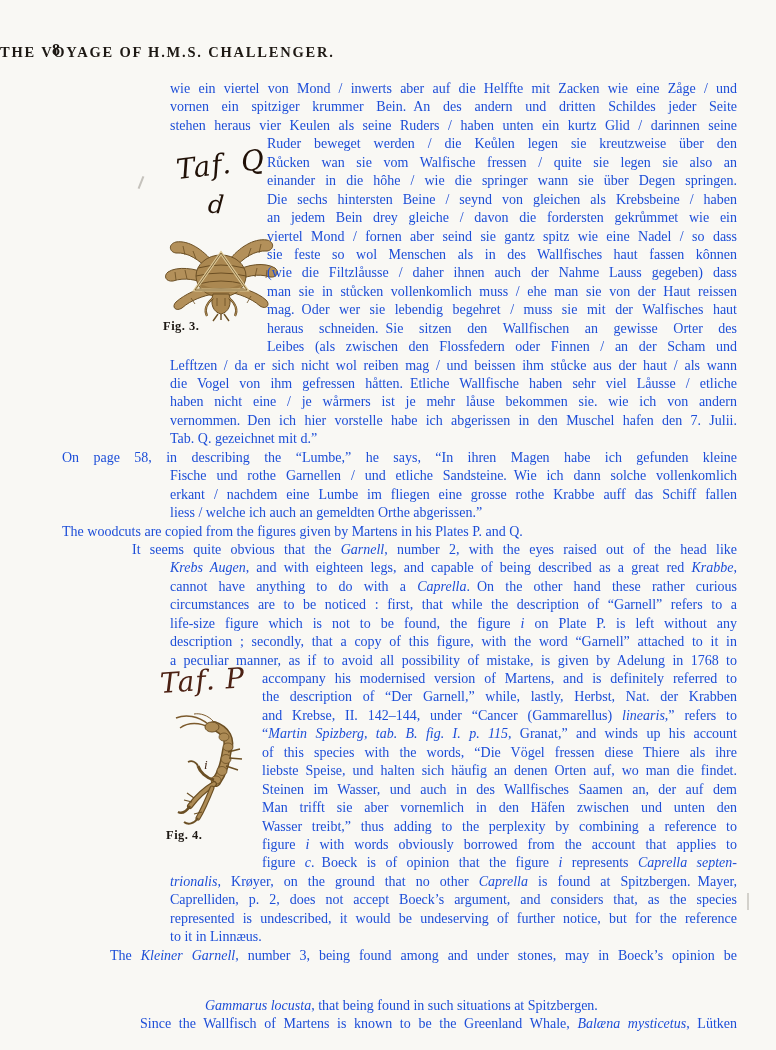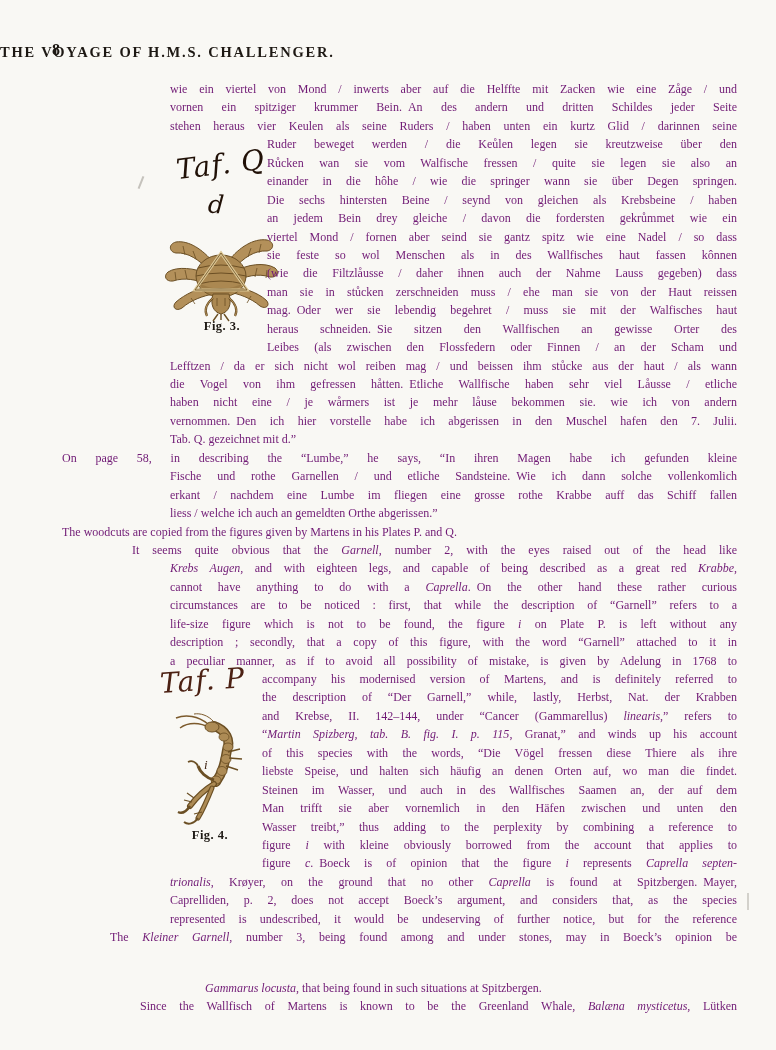--- a/index.html
+++ b/index.html
@@ -5,43 +5,43 @@
   html,body{margin:0;padding:0;}
   body{width:776px;height:1050px;background:#efeeea;}
   #page{position:relative;width:776px;height:1050px;background:#f9f8f4;overflow:hidden;
         font-family:"Liberation Serif","DejaVu Serif",serif;color:#1d1813;}
   
   #page-number{position:absolute;left:52px;top:41px;font-size:16px;font-weight:bold;letter-spacing:.5px;}
   #page-title{position:absolute;left:0;right:0;top:44px;font-size:14.5px;
               font-weight:bold;letter-spacing:1.8px;}
   
   #text-flow{position:absolute;left:62px;top:80px;width:675px;}
-  .line{height:18.45px;line-height:18.45px;font-size:12px;text-align:justify;text-align-last:justify;
-        overflow:hidden;color:#701a75;}
+  .line{height:18.45px;line-height:18.45px;font-size:14px;text-align:justify;text-align-last:justify;
+        overflow:hidden;color:#1d4ed8;}
   .line .it{font-style:italic;}
   .nj{text-align-last:left;}
   .m0{margin-left:0;}
   .mq{margin-left:108px;}
   .m3{margin-left:205px;}
   .m4{margin-left:200px;}
   .mi{margin-left:70px;}
   .mk{margin-left:48px;}
   .mg{margin-left:143px;margin-top:32px;}
   .ms{margin-left:78px;}
   
   .handwriting{position:absolute;font-style:italic;font-family:"DejaVu Serif","Liberation Serif",serif;
                white-space:nowrap;}
   #taf-q{left:176px;top:148px;font-size:28px;transform:rotate(-7deg);color:#211107;letter-spacing:1px;}
   #letter-d{left:208px;top:190px;font-size:25px;transform:rotate(4deg);color:#211107;}
   #taf-p{left:160px;top:664px;font-size:28px;transform:rotate(-4deg);color:#4c2113;letter-spacing:1px;}
   
   .woodcut{position:absolute;}
   #fig3-svg{left:163px;top:226px;}
   #fig4-svg{left:168px;top:712px;}
-  .fig-caption{position:absolute;font-size:12.5px;font-weight:bold;letter-spacing:.5px;text-align:center;}
+  .fig-caption{position:absolute;font-size:12.5px;font-weight:bold;letter-spacing:.5px;}
   #fig3-caption{left:163px;top:319px;width:118px;}
   #fig4-caption{left:166px;top:828px;width:88px;}
   
   .artifact{position:absolute;background:#9a968e;}
   #artifact-1{left:140px;top:176px;width:2px;height:13px;transform:rotate(22deg);opacity:.55;}
   #artifact-2{left:747px;top:893px;width:2px;height:17px;opacity:.4;}
 </style>
 </head>
 <body>
 
@@ -125,21 +125,21 @@
       <div class="line mq"><span>vornen ein spitziger krummer Bein. An des andern und dritten Schildes jeder Seite</span></div>
       <div class="line mq"><span>stehen heraus vier Keulen als seine Ruders / haben unten ein kurtz Glid / darinnen seine</span></div>
       <div class="line m3"><span>Ruder beweget werden / die Keůlen legen sie kreutzweise über den</span></div>
       <div class="line m3"><span>Růcken wan sie vom Walfische fressen / quite sie legen sie also an</span></div>
       <div class="line m3"><span>einander in die hôhe / wie die springer wann sie über Degen springen.</span></div>
       <div class="line m3"><span>Die sechs hintersten Beine / seynd von gleichen als Krebsbeine / haben</span></div>
       <div class="line m3"><span>an jedem Bein drey gleiche / davon die fordersten gekrůmmet wie ein</span></div>
       <div class="line m3"><span>viertel Mond / fornen aber seind sie gantz spitz wie eine Nadel / so dass</span></div>
       <div class="line m3"><span>sie feste so wol Menschen als in des Wallfisches haut fassen kônnen</span></div>
       <div class="line m3"><span>(wie die Filtzlåusse / daher ihnen auch der Nahme Lauss gegeben) dass</span></div>
-      <div class="line m3"><span>man sie in stůcken zerschneiden muss / ehe man sie von der Haut reissen</span></div>
+      <div class="line m3"><span>man sie in stůcken vollenkomlich muss / ehe man sie von der Haut reissen</span></div>
       <div class="line m3"><span>mag. Oder wer sie lebendig begehret / muss sie mit der Walfisches haut</span></div>
       <div class="line m3"><span>heraus schneiden. Sie sitzen den Wallfischen an gewisse Orter des</span></div>
       <div class="line m3"><span>Leibes (als zwischen den Flossfedern oder Finnen / an der Scham und</span></div>
       <div class="line mq"><span>Lefftzen / da er sich nicht wol reiben mag / und beissen ihm stůcke aus der haut / als wann</span></div>
       <div class="line mq"><span>die Vogel von ihm gefressen håtten. Etliche Wallfische haben sehr viel Låusse / etliche</span></div>
       <div class="line mq"><span>haben nicht eine / je wårmers ist je mehr låuse bekommen sie. wie ich von andern</span></div>
       <div class="line mq"><span>vernommen. Den ich hier vorstelle habe ich abgerissen in den Muschel hafen den 7. Julii.</span></div>
       <div class="line mq nj"><span>Tab. Q. gezeichnet mit d.”</span></div>
       <div class="line m0"><span>On page 58, in describing the “Lumbe,” he says, “In ihren Magen habe ich gefunden kleine</span></div>
       <div class="line mq"><span>Fische und rothe Garnellen / und etliche Sandsteine. Wie ich dann solche vollenkomlich</span></div>
@@ -155,25 +155,26 @@
       <div class="line mq"><span>a peculiar manner, as if to avoid all possibility of mistake, is given by Adelung in 1768 to</span></div>
       <div class="line m4"><span>accompany his modernised version of Martens, and is definitely referred to</span></div>
       <div class="line m4"><span>the description of “Der Garnell,” while, lastly, Herbst, Nat. der Krabben</span></div>
       <div class="line m4"><span>and Krebse, II. 142–144, under “Cancer (Gammarellus) </span><span class="it">linearis</span><span>,” refers to</span></div>
       <div class="line m4"><span>“</span><span class="it">Martin Spizberg, tab. B. fig. I. p. 115</span><span>, Granat,” and winds up his account</span></div>
       <div class="line m4"><span>of this species with the words, “Die Vögel fressen diese Thiere als ihre</span></div>
       <div class="line m4"><span>liebste Speise, und halten sich häufig an denen Orten auf, wo man die findet.</span></div>
       <div class="line m4"><span>Steinen im Wasser, und auch in des Wallfisches Saamen an, der auf dem</span></div>
       <div class="line m4"><span>Man trifft sie aber vornemlich in den Häfen zwischen und unten den</span></div>
       <div class="line m4"><span>Wasser treibt,” thus adding to the perplexity by combining a reference to</span></div>
-      <div class="line m4"><span>figure </span><span class="it">i</span><span> with kleine obviously borrowed from the account that applies to</span></div>
+      <div class="line m4"><span>figure </span><span class="it">i</span><span> with words obviously borrowed from the account that applies to</span></div>
       <div class="line m4"><span>figure </span><span class="it">c</span><span>. Boeck is of opinion that the figure </span><span class="it">i</span><span> represents </span><span class="it">Caprella septen-</span></div>
       <div class="line mq"><span class="it">trionalis</span><span>, Krøyer, on the ground that no other </span><span class="it">Caprella</span><span> is found at Spitzbergen. Mayer,</span></div>
       <div class="line mq"><span>Caprelliden, p. 2, does not accept Boeck’s argument, and considers that, as the species</span></div>
       <div class="line mq"><span>represented is undescribed, it would be undeserving of further notice, but for the reference</span></div>
+      <div class="line mq nj"><span>to it in Linnæus.</span></div>
       <div class="line mk"><span>The </span><span class="it">Kleiner Garnell</span><span>, number 3, being found among and under stones, may in Boeck’s opinion be</span></div>
       <div class="line mg nj"><span class="it">Gammarus locusta</span><span>, that being found in such situations at Spitzbergen.</span></div>
       <div class="line ms"><span>Since the Wallfisch of Martens is known to be the Greenland Whale, </span><span class="it">Balæna mysticetus</span><span>, Lütken</span></div>
     </div>
 
   <div id="artifact-1" class="artifact"></div>
   <div id="artifact-2" class="artifact"></div>
 
 </div>
 

